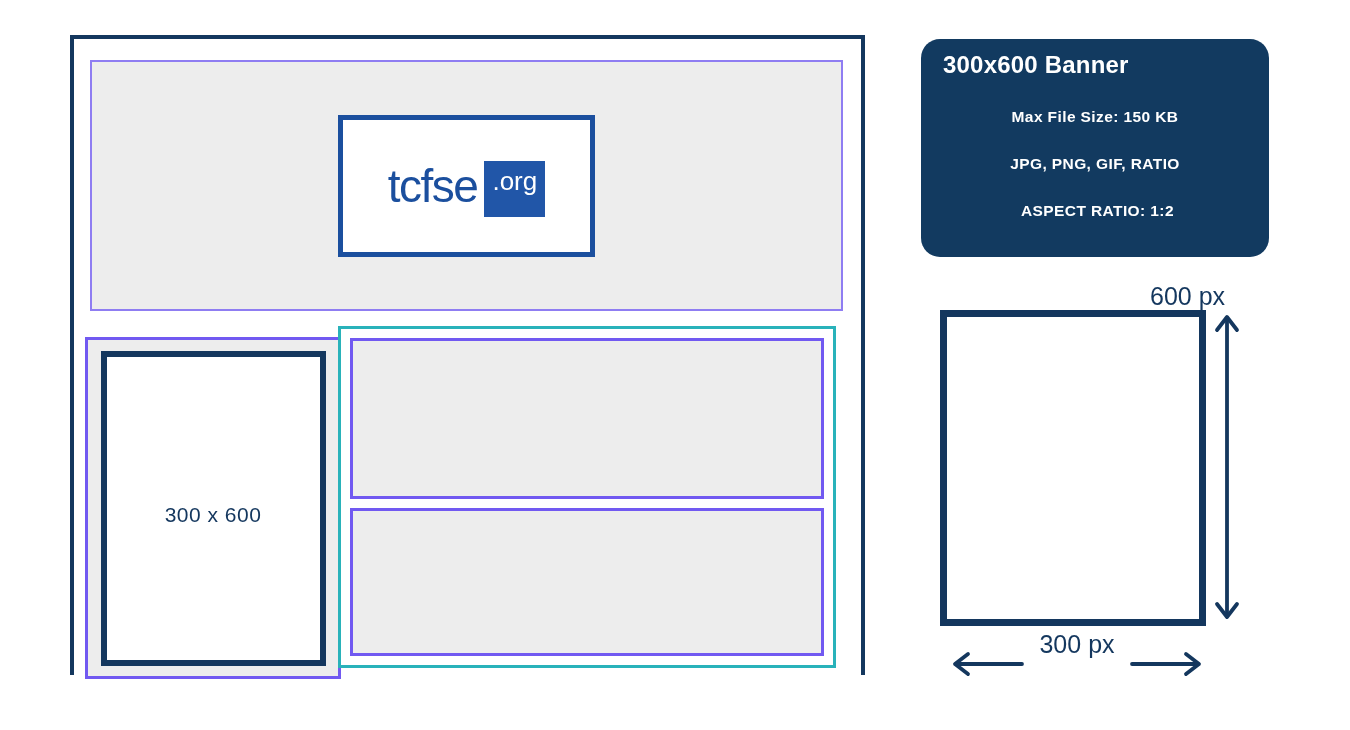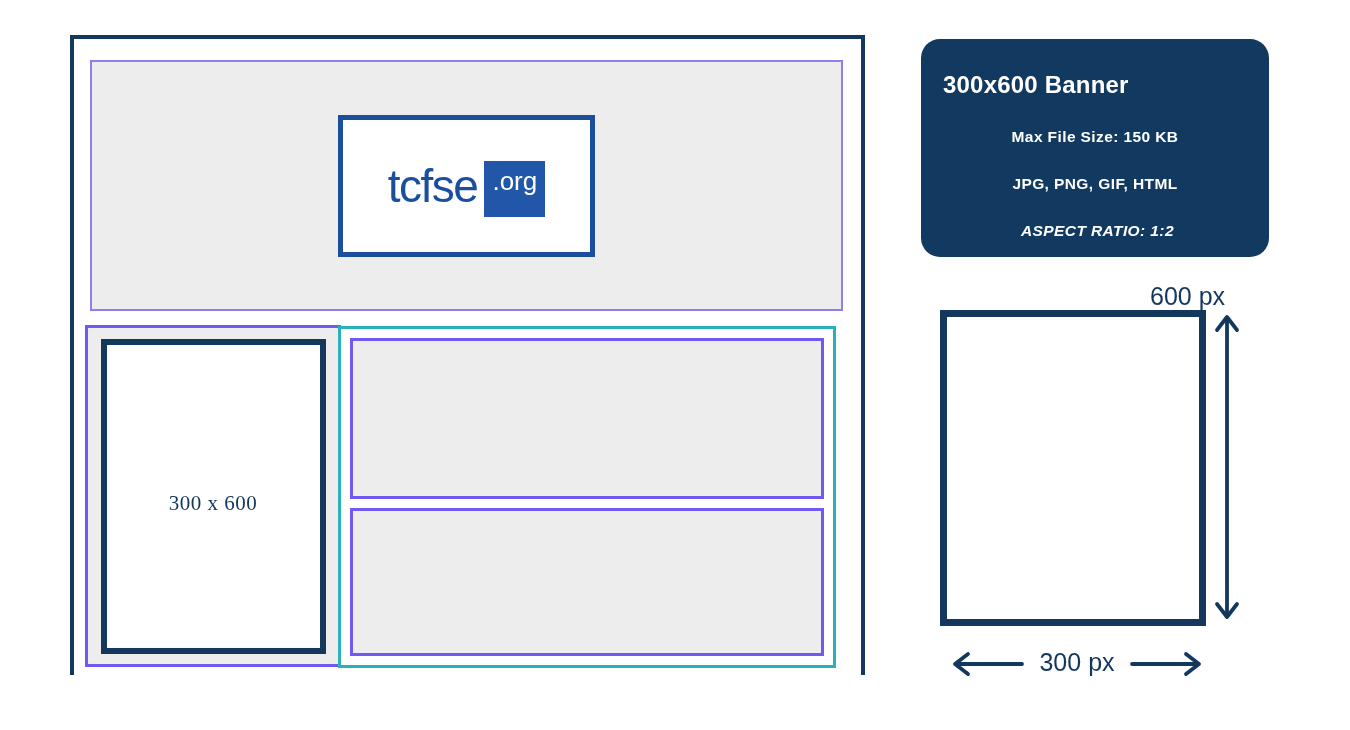--- a/index.html
+++ b/index.html
@@ -32,23 +32,23 @@
     display:flex;align-items:center;justify-content:center;
   }
   .logo-wordmark{
     color:var(--logo-blue);font-weight:normal;font-size:46px;letter-spacing:-1.5px;
   }
   .logo-badge{
     display:inline-block;background:var(--badge-blue);color:#ffffff;
     font-size:26px;line-height:1;padding:7px 8px 23px;margin-left:7px;transform:translateY(3px);
   }
   #ad-slot-outer{
-    position:absolute;left:11px;top:286px;width:256px;height:342px;
+    position:absolute;left:11px;top:298px;width:256px;height:342px;
     border:3px solid var(--accent-purple);background:var(--placeholder-gray);
-    display:flex;align-items:center;justify-content:center;font-family:Liberation Serif, serif;
+    display:flex;align-items:center;justify-content:center;
   }
   #ad-slot{
     width:225px;height:315px;border:6px solid var(--navy);background:#ffffff;
     display:flex;align-items:center;justify-content:center;
   }
   #ad-slot span{color:var(--navy);font-size:21px;letter-spacing:0.5px;padding-top:14px;}
   #content-box{
     position:absolute;left:264px;top:287px;width:498px;height:342px;
     border:3px solid var(--teal);background:#ffffff;
     padding:9px;display:flex;flex-direction:column;gap:9px;
@@ -56,37 +56,37 @@
   .content-block{
     border:3px solid var(--accent-purple);background:var(--placeholder-gray);
   }
   .content-block.first{height:161px;}
   .content-block.second{flex:1;}
 
   
   #spec-card{
     position:absolute;left:921px;top:39px;width:348px;height:218px;
     background:var(--card-navy);border-radius:19px;color:#ffffff;
-    padding:32px 22px;
+    padding:12px 22px;
   }
   #spec-card h1{font-size:24px;font-weight:bold;margin:0 0 8px;letter-spacing:0.2px;}
   #spec-card p{font-size:15.5px;font-weight:bold;letter-spacing:0.4px;margin:29px 0 0;text-align:center;}
-  #spec-card p.indent{margin-left:5px;font-style:italic;}
+  #spec-card p.indent{margin-left:5px;}
 
   
   #dim-rect{
     position:absolute;left:940px;top:310px;width:266px;height:316px;
     border:7px solid var(--navy);background:#ffffff;
   }
   #dim-height-label{
     position:absolute;left:1150px;top:282px;width:110px;text-align:left;
     color:var(--navy);font-size:25px;
   }
   #dim-width-label{
-    position:absolute;left:1025px;top:648px;width:104px;text-align:center;
+    position:absolute;left:1025px;top:630px;width:104px;text-align:center;
     color:var(--navy);font-size:25px;
   }
   .arrow-svg{position:absolute;}
   #height-arrow{left:1213px;top:313px;}
   #width-arrow-left{left:951px;top:651px;}
   #width-arrow-right{left:1129px;top:651px;}
   .arrow-svg polyline,.arrow-svg line{
     stroke:var(--navy);stroke-width:3.8;fill:none;stroke-linecap:round;stroke-linejoin:round;
   }
 </style>
@@ -113,21 +113,21 @@
     <div id="content-box">
       <div class="content-block first"></div>
       <div class="content-block second"></div>
     </div>
 
   </div>
 
   <div id="spec-card">
     <h1>300x600 Banner</h1>
     <p>Max File Size: 150 KB</p>
-    <p>JPG, PNG, GIF, HTML</p>
+    <p>JPG, PNG, GIF, RATIO</p>
     <p class="indent">ASPECT RATIO: 1:2</p>
   </div>
 
   <div id="dim-rect"></div>
 
   <span id="dim-height-label">600 px</span>
 
   <svg id="height-arrow" class="arrow-svg" width="28" height="308" viewBox="0 0 28 308">
     <polyline points="4,17 14,4 24,17"></polyline>
     <line x1="14" y1="7" x2="14" y2="301"></line>

